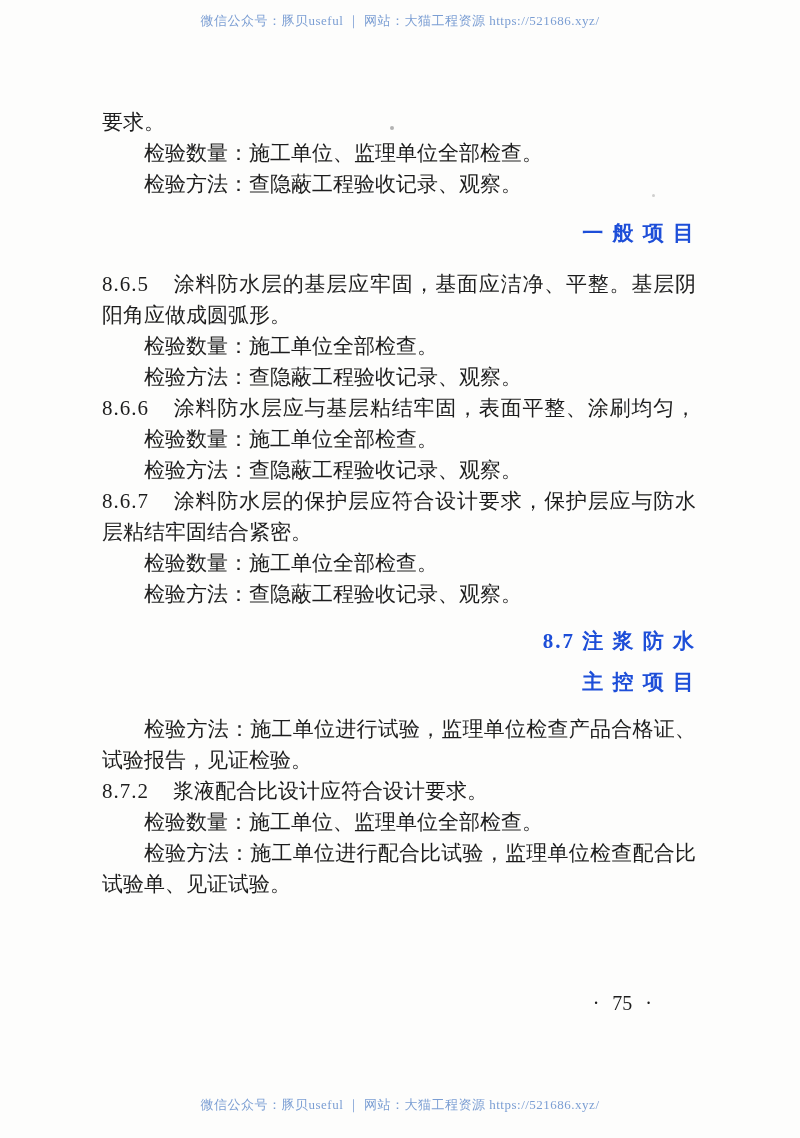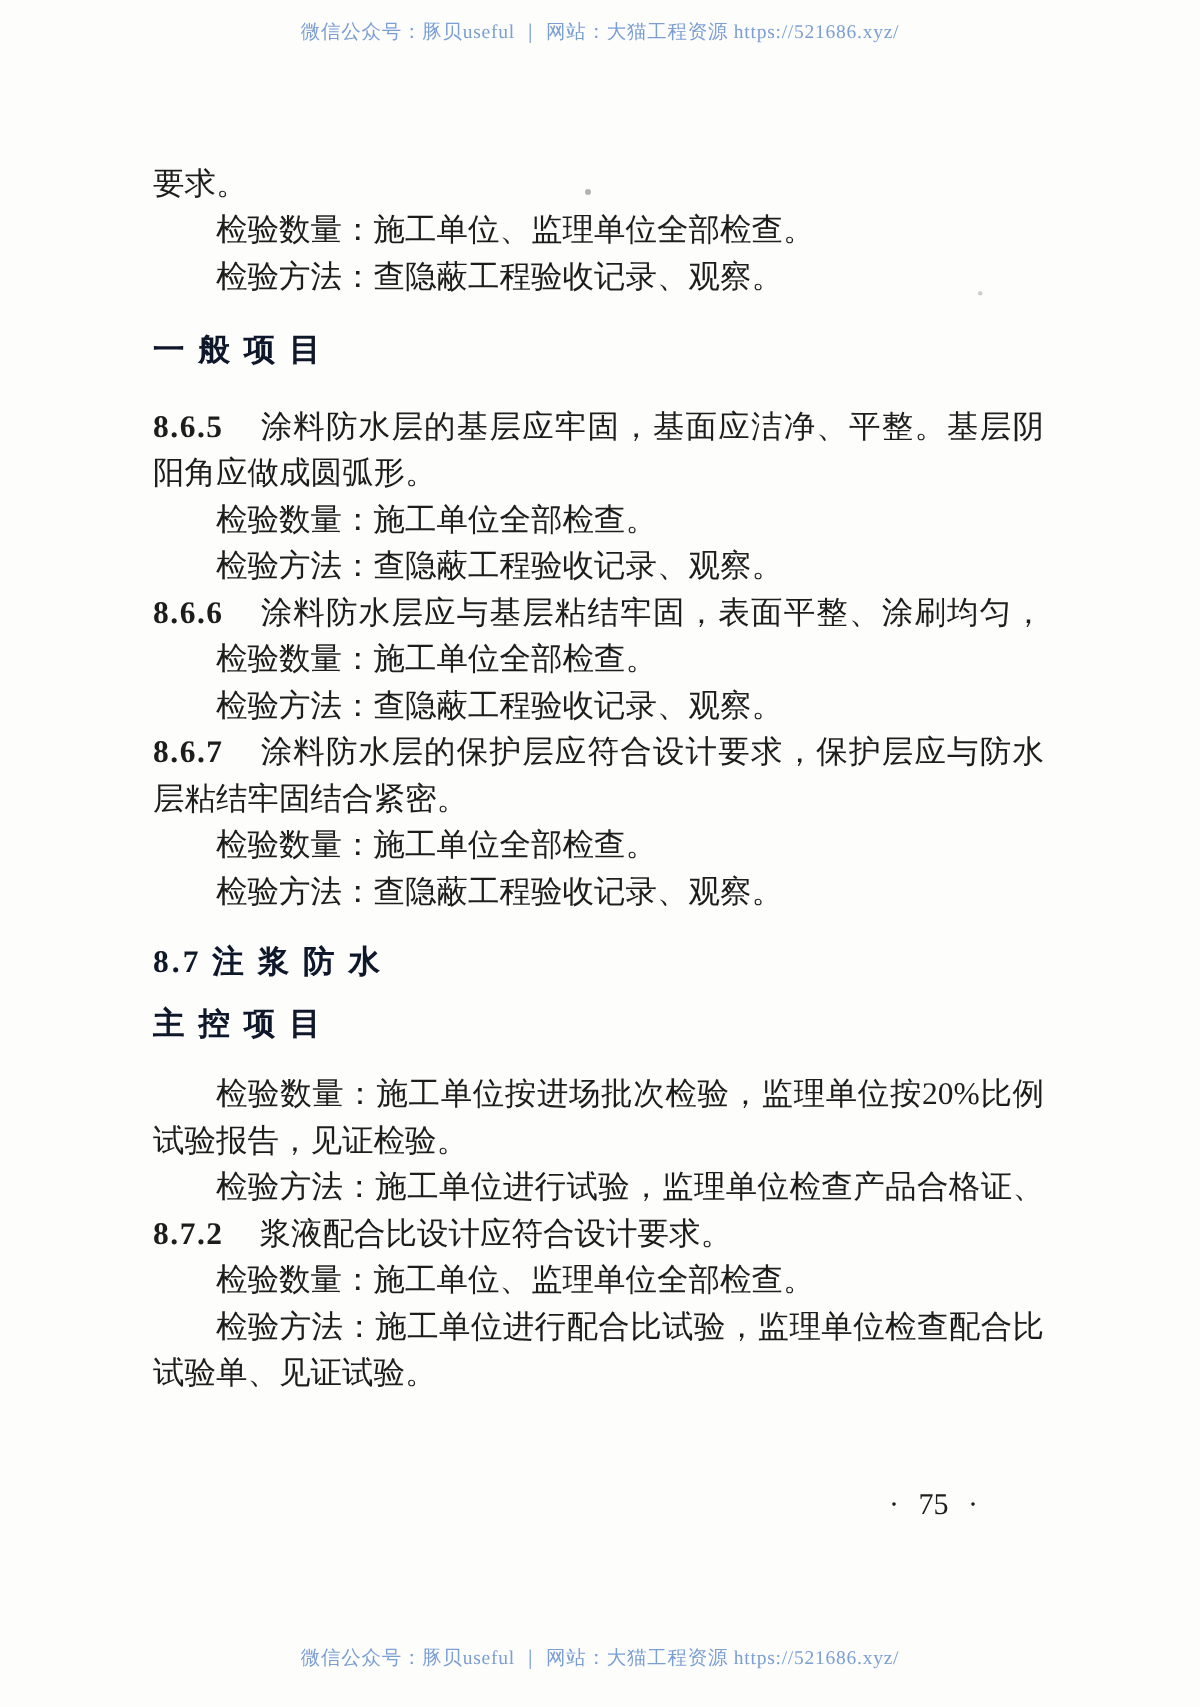--- a/index.html
+++ b/index.html
@@ -44,31 +44,31 @@
     font-weight: 500;
     white-space: nowrap;
   }
   .indent { text-indent: 2em; }
   .full {
     white-space: normal;
     text-align: justify;
     text-align-last: justify;
   }
   .clause .num {
-    font-weight: 700;
+    font-weight: 400;
     letter-spacing: 1px;
     margin-right: 24px;
   }
   .hd {
-    text-align: left;
+    text-align: right;
     font-weight: 700;
     font-size: 21px;
     line-height: 31px;
     letter-spacing: 2px;
-    color: #0f172a;
+    color: #1d4ed8;
     white-space: nowrap;
   }
   .h2a { margin: 18px 0 20px; }
   .h1  { margin: 16px 0 10px; }
   .h2b { margin: 10px 0 16px; }
   .page-num {
     position: absolute;
     top: 992px;
     left: 102px;
     width: 594px;
@@ -114,23 +114,22 @@
     <div class="ln indent">检验方法：查隐蔽工程验收记录、观察。</div>
 
     <div class="ln clause full"><span class="num">8.6.7</span><span>涂料防水层的保护层应符合设计要求，保护层应与防水</span></div>
     <div class="ln plain">层粘结牢固结合紧密。</div>
     <div class="ln indent">检验数量：施工单位全部检查。</div>
     <div class="ln indent">检验方法：查隐蔽工程验收记录、观察。</div>
 
     <div class="hd h1">8.7 注 浆 防 水</div>
     <div class="hd h2b">主 控 项 目</div>
 
-    <div class="ln indent full">检验数量：施工单位按进场批次检验，监理单位按20%比例</div>
+    <div class="ln indent full">检验方法：施工单位进行试验，监理单位检查产品合格证、</div>
     <div class="ln plain">试验报告，见证检验。</div>
-    <div class="ln indent full">检验方法：施工单位进行试验，监理单位检查产品合格证、</div>
 
     <div class="ln clause"><span class="num">8.7.2</span><span>浆液配合比设计应符合设计要求。</span></div>
     <div class="ln indent">检验数量：施工单位、监理单位全部检查。</div>
     <div class="ln indent full">检验方法：施工单位进行配合比试验，监理单位检查配合比</div>
     <div class="ln plain">试验单、见证试验。</div>
 
   </div>
 
   <div class="page-num">· 75 ·</div>
 

